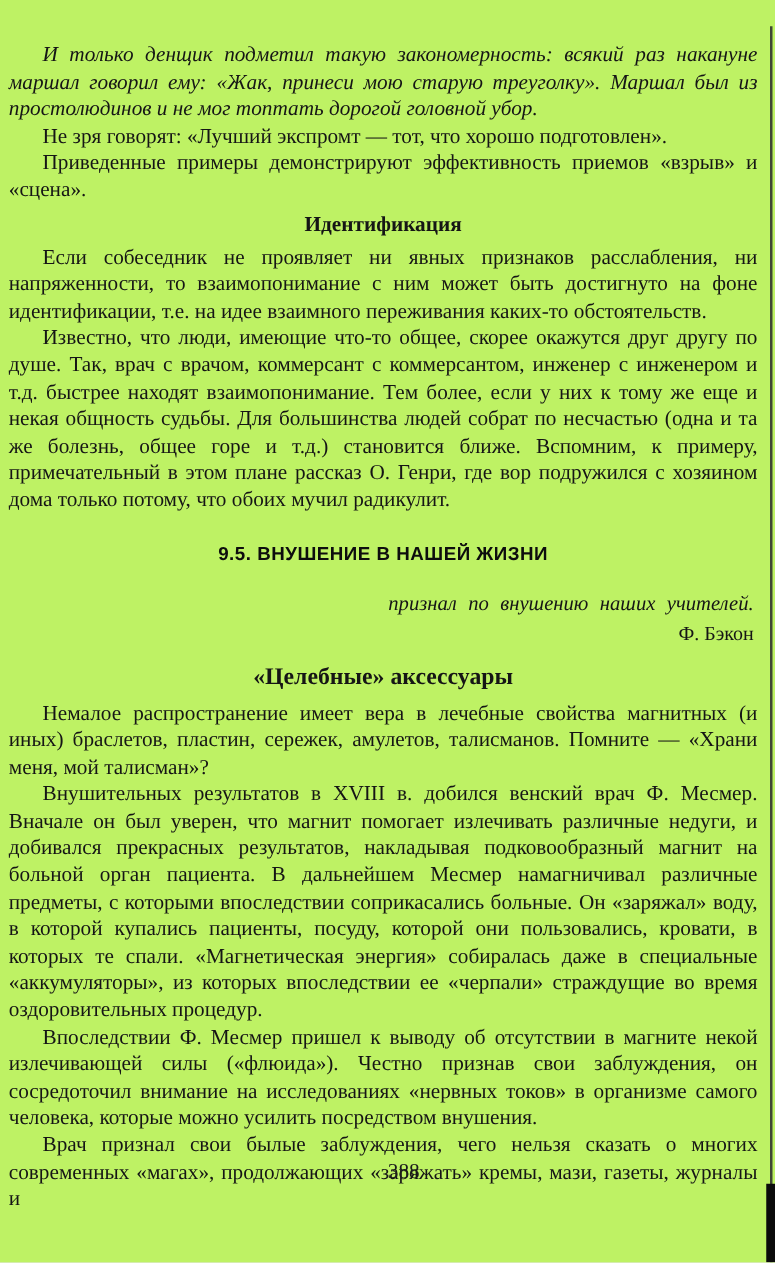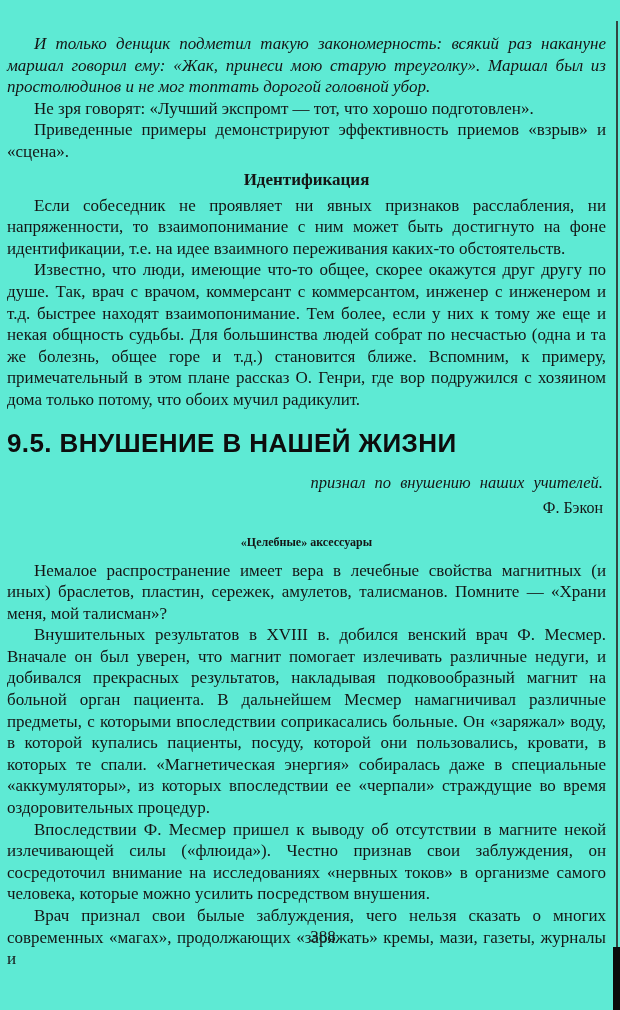--- a/index.html
+++ b/index.html
@@ -1,21 +1,21 @@
 <!DOCTYPE html>
 <html lang="ru"><head>
 <meta charset="utf-8">
 <style>
   html, body { margin: 0; padding: 0; background: #e8e8e8; }
   .page {
     position: relative;
     width: 620px;
     height: 1010px;
     margin: 0 auto;
-    background: #5eead4;
+    background: #bef264;
     overflow: hidden;
     font-family: "Liberation Serif", serif;
     color: #151515;
   }
   .text-col {
     position: absolute;
     left: 7px;
     right: 14px;
     top: 33px;
   }
@@ -30,44 +30,44 @@
   .h-ident {
     margin: 6px 0 4px 0;
     font-size: 17px;
     font-weight: bold;
     text-align: center;
     line-height: 22px;
   }
   .h-section {
     margin: 20px 0 16px 0;
     font-family: "Liberation Sans", sans-serif;
-    font-size: 26px;
+    font-size: 15px;
     font-weight: bold;
-    text-align: left;
+    text-align: center;
     letter-spacing: 0.4px;
     line-height: 25px;
     color: #0d0d0d;
   }
   .epigraph {
     text-align: right;
     font-style: italic;
     font-size: 16.5px;
     line-height: 21.5px;
     word-spacing: 5px;
     padding-right: 3px;
   }
   .epigraph .attribution {
     font-style: normal;
     word-spacing: normal;
     font-size: 16px;
     margin-top: 4px;
   }
   .h-sub {
     margin: 12px 0 7px 0;
-    font-size: 12px;
+    font-size: 19px;
     font-weight: bold;
     text-align: center;
     line-height: 22px;
   }
   .page-number {
     position: absolute;
     top: 927px;
     left: 13px;
     width: 100%;
     text-align: center;

